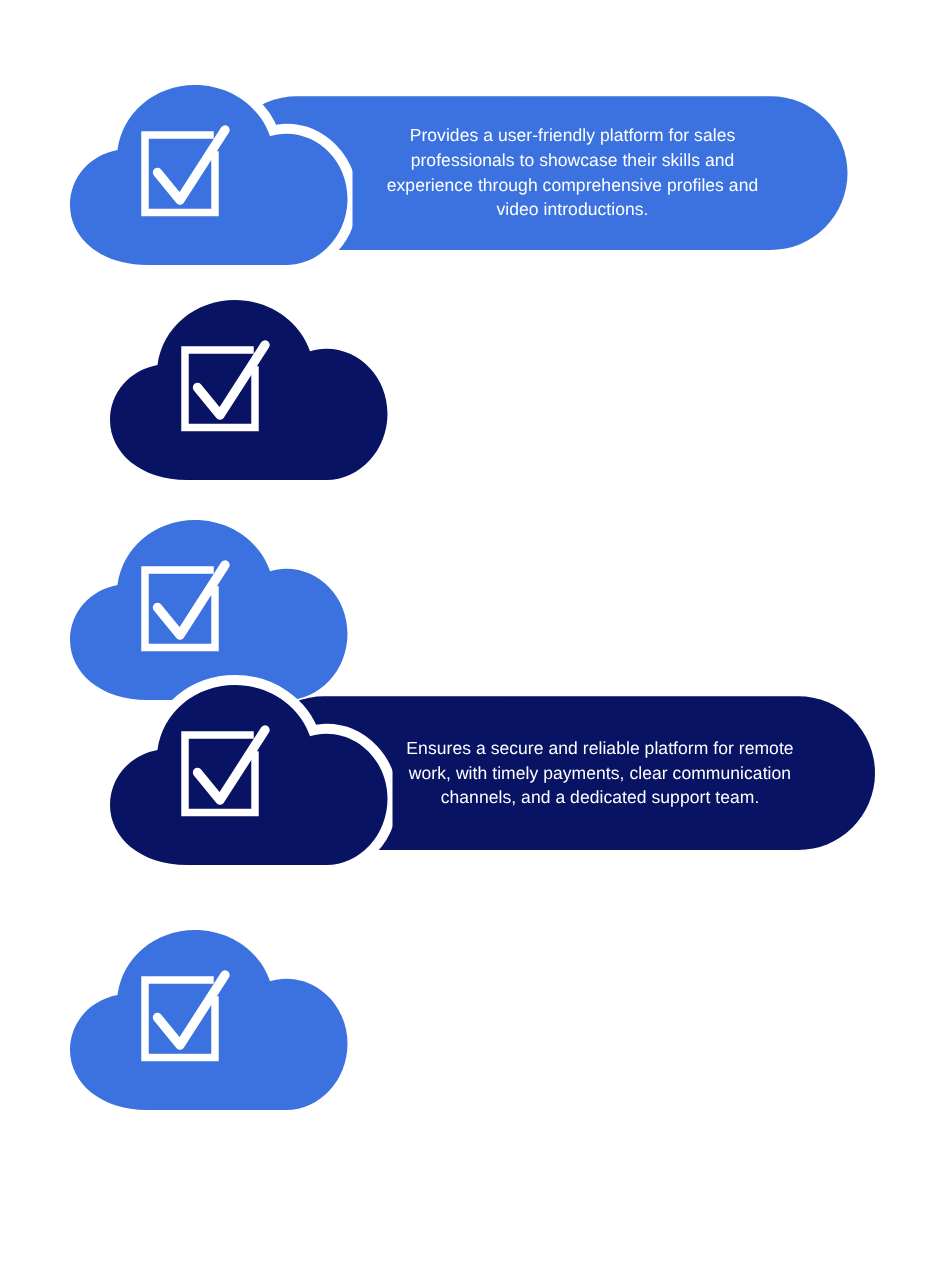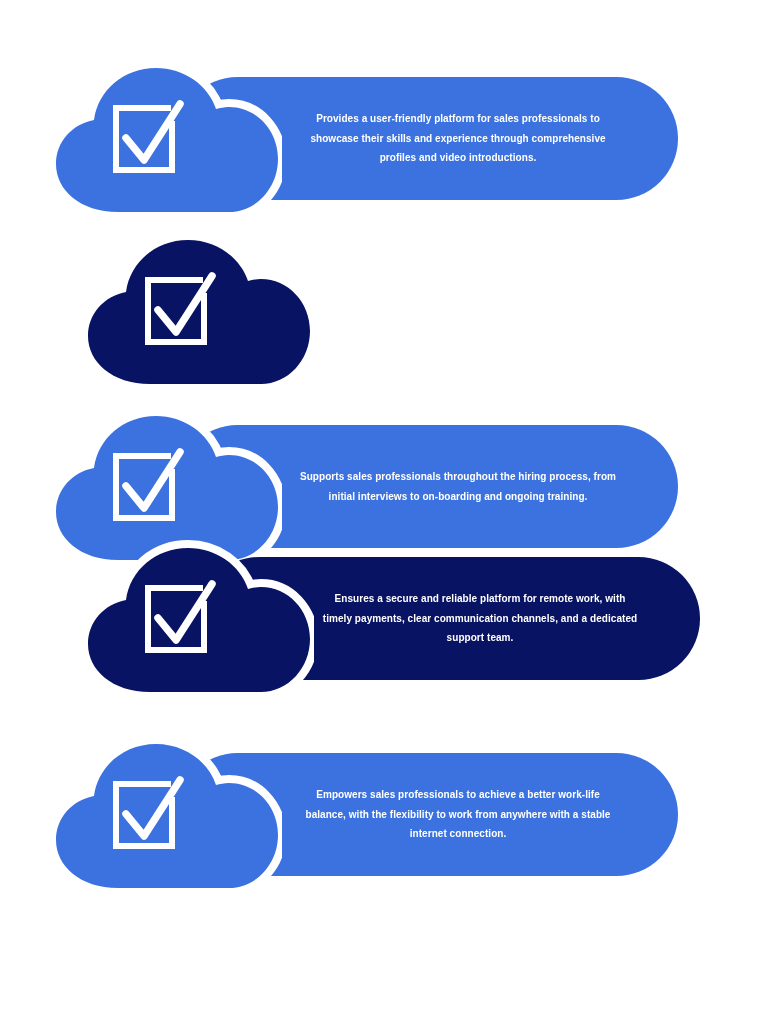--- a/index.html
+++ b/index.html
@@ -36,27 +36,26 @@
     top: 17px;
     height: 123px;
     border-radius: 62px;
     display: flex;
     align-items: center;
     justify-content: center;
     box-sizing: border-box;
   }
   .pill-text {
     color: #ffffff;
-    font-size: 10px;
+    font-size: 14px;
     line-height: 19.6px;
     text-align: center;
     width: 320px;
     margin-left: 62px;
     letter-spacing: 0.05px;
-    font-weight: bold;
   }
 
   
   .cloud-wrap {
     position: absolute;
     top: 0;
     width: 232px;
     height: 160px;
   }
 
@@ -137,23 +136,20 @@
       <div class="check-icon">
         <svg width="74" height="78" viewBox="0 0 74 78">
           <path d="M6 10 H58 M6 10 V72 H62 V26" fill="none" stroke="#ffffff" stroke-width="6" stroke-linecap="square"></path>
           <path d="M16 40 L34 62 L70 6" fill="none" stroke="#ffffff" stroke-width="7.5" stroke-linecap="round" stroke-linejoin="round"></path>
         </svg>
       </div>
     </div>
   </div>
 
   <div class="row row-3 variant-light">
-    <div class="pill">
-      <div class="pill-text">Supports sales professionals throughout the hiring process, from initial interviews to on-boarding and ongoing training.</div>
-    </div>
     <div class="cloud-wrap">
       <div class="cloud-halo">
         <svg width="232" height="160" viewBox="0 0 232 160">
           <path d="M68 152 C30 152 6 130 6 104 C6 82 22 64 44 60 C48 30 74 8 106 8 C134 8 158 25 166 49 C170 48 174 47 179 47 C206 47 228 70 228 99 C228 128 206 152 179 152 Z" fill="#ffffff" stroke="#ffffff" stroke-width="16" stroke-linejoin="round"></path>
         </svg>
       </div>
       <div class="cloud">
         <svg width="232" height="160" viewBox="0 0 232 160">
           <path d="M68 152 C30 152 6 130 6 104 C6 82 22 64 44 60 C48 30 74 8 106 8 C134 8 158 25 166 49 C170 48 174 47 179 47 C206 47 228 70 228 99 C228 128 206 152 179 152 Z" fill="#3b72e0"></path>
         </svg>
@@ -185,23 +181,20 @@
       <div class="check-icon">
         <svg width="74" height="78" viewBox="0 0 74 78">
           <path d="M6 10 H58 M6 10 V72 H62 V26" fill="none" stroke="#ffffff" stroke-width="6" stroke-linecap="square"></path>
           <path d="M16 40 L34 62 L70 6" fill="none" stroke="#ffffff" stroke-width="7.5" stroke-linecap="round" stroke-linejoin="round"></path>
         </svg>
       </div>
     </div>
   </div>
 
   <div class="row row-5 variant-light">
-    <div class="pill">
-      <div class="pill-text">Empowers sales professionals to achieve a better work-life balance, with the flexibility to work from anywhere with a stable internet connection.</div>
-    </div>
     <div class="cloud-wrap">
       <div class="cloud-halo">
         <svg width="232" height="160" viewBox="0 0 232 160">
           <path d="M68 152 C30 152 6 130 6 104 C6 82 22 64 44 60 C48 30 74 8 106 8 C134 8 158 25 166 49 C170 48 174 47 179 47 C206 47 228 70 228 99 C228 128 206 152 179 152 Z" fill="#ffffff" stroke="#ffffff" stroke-width="16" stroke-linejoin="round"></path>
         </svg>
       </div>
       <div class="cloud">
         <svg width="232" height="160" viewBox="0 0 232 160">
           <path d="M68 152 C30 152 6 130 6 104 C6 82 22 64 44 60 C48 30 74 8 106 8 C134 8 158 25 166 49 C170 48 174 47 179 47 C206 47 228 70 228 99 C228 128 206 152 179 152 Z" fill="#3b72e0"></path>
         </svg>

